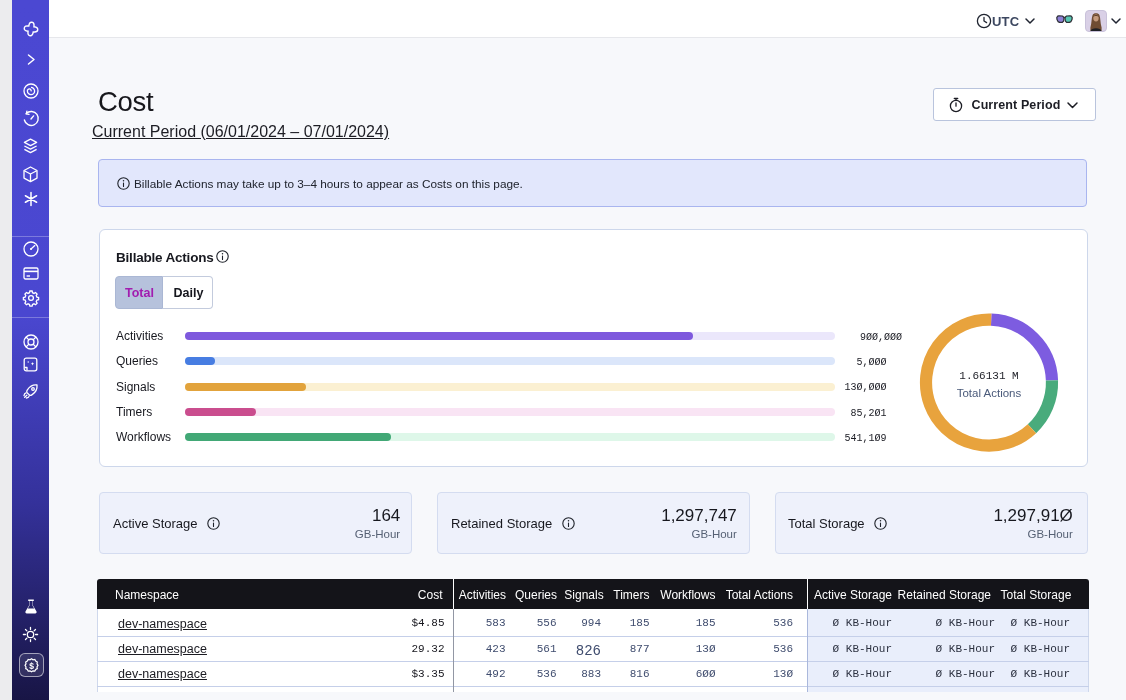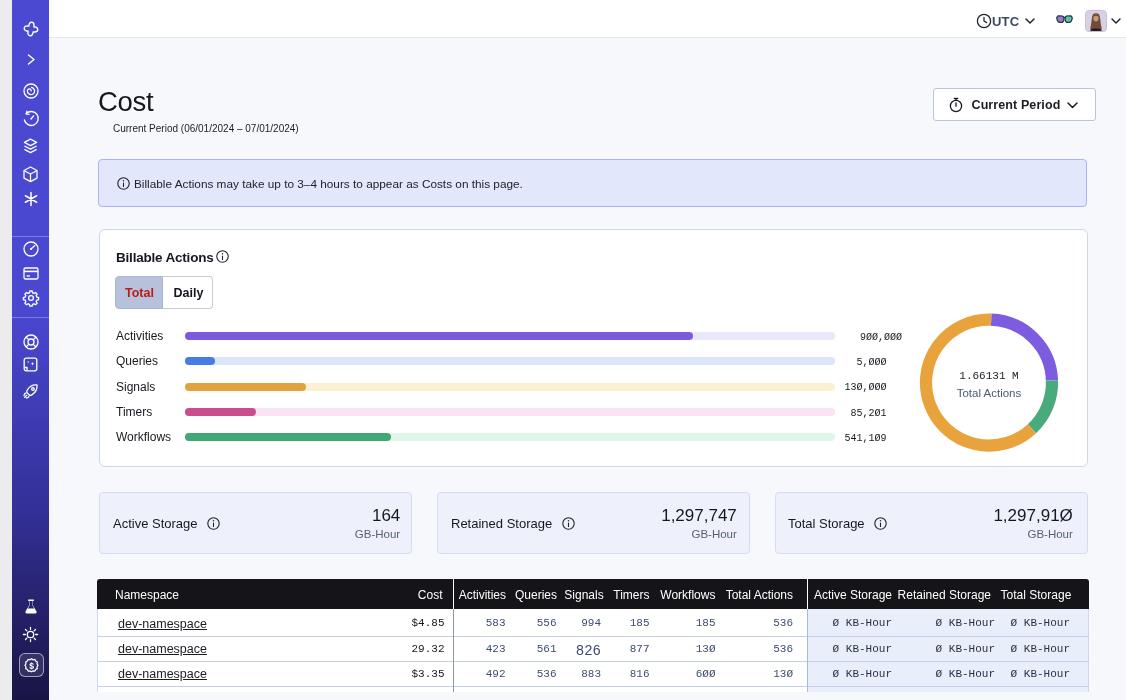--- a/index.html
+++ b/index.html
@@ -111,21 +111,21 @@
     <ellipse cx="10" cy="7" rx="2.7" ry="3.4" fill="#c49a7c"></ellipse>
     <path d="M7 6 C6.8 3.2 13.2 3.2 13 6 C11.8 4.6 8.2 4.6 7 6 Z" fill="#573823"></path>
     <path d="M4.6 20 C5 16.4 15 16.4 15.4 20 Z" fill="#1f2026"></path>
   </svg>
 </div>
 <svg class="abs" style="left:1110px;top:17px;" width="12" height="8" viewBox="0 0 12 8" fill="none" stroke="#202531" stroke-width="1.5" stroke-linecap="round" stroke-linejoin="round">
   <path d="M2 2 L6 6 L10 2"></path>
 </svg>
 
 <div class="abs" style="left:98px;top:86px;font-size:27.5px;color:#17171c;letter-spacing:-0.3px;">Cost</div>
-<div class="abs" style="left:113px;top:123px;font-size:10px;color:#1d1d24;">Current Period (06/01/2024 – 07/01/2024)</div>
+<div class="abs" style="left:92px;top:123px;font-size:16px;color:#1d1d24;text-decoration:underline;">Current Period (06/01/2024 – 07/01/2024)</div>
 
 <div class="abs" style="left:933px;top:88px;width:163px;height:33px;background:#fff;border:1px solid #b9c4dd;border-radius:3px;"></div>
 <svg class="abs" style="left:948px;top:97px;" width="16" height="16" viewBox="0 0 16 16" fill="none" stroke="#1c1d24" stroke-width="1.3">
   <circle cx="8" cy="9" r="5.6"></circle>
   <path d="M8 6 V9.2" stroke-linecap="round"></path>
   <path d="M6.4 1.6 H9.6" stroke-linecap="round" stroke-width="1.5"></path>
   <path d="M8 1.8 V3.2"></path>
 </svg>
 <div class="abs" style="left:971.5px;top:97.5px;font-size:12.5px;font-weight:bold;color:#1c1d24;letter-spacing:0.1px;">Current Period</div>
 <svg class="abs" style="left:1066px;top:101px;" width="13" height="9" viewBox="0 0 13 9" fill="none" stroke="#1c1d24" stroke-width="1.5" stroke-linecap="round" stroke-linejoin="round">
@@ -142,21 +142,21 @@
 
 <div class="abs" style="left:98.5px;top:228.5px;width:989px;height:238px;background:#fff;border:1px solid #cdd7eb;border-radius:6px;"></div>
 <div class="abs" style="left:116px;top:249.5px;font-size:13.5px;font-weight:bold;color:#17181f;letter-spacing:-0.2px;">Billable Actions</div>
 <svg class="abs" style="left:216px;top:250px;" width="13" height="13" viewBox="0 0 13 13" fill="none" stroke="#1d2129" stroke-width="1.1">
   <circle cx="6.5" cy="6.5" r="5.7"></circle>
   <path d="M6.5 6 V9.4" stroke-linecap="round"></path>
   <circle cx="6.5" cy="3.8" r="0.75" fill="#1d2129" stroke="none"></circle>
 </svg>
 <div class="abs" style="left:114.5px;top:276px;width:48.5px;height:33px;background:#b6c2dc;border:1px solid #aab7d4;border-radius:4px 0 0 4px;"></div>
 <div class="abs" style="left:163px;top:276px;width:50px;height:33px;background:#fff;border:1px solid #c3cbdd;border-left:none;border-radius:0 4px 4px 0;"></div>
-<div class="abs" style="left:125px;top:285.5px;font-size:12.5px;font-weight:bold;color:#b91c1c;">Total</div>
+<div class="abs" style="left:125px;top:285.5px;font-size:12.5px;font-weight:bold;color:#a21caf;">Total</div>
 <div class="abs" style="left:173.5px;top:285.5px;font-size:12.5px;font-weight:bold;color:#15161d;">Daily</div>
 
 <div class="abs" style="left:116px;top:329px;font-size:12px;color:#17181f;">Activities</div>
 <div class="abs" style="left:185px;top:332px;width:650px;height:8px;border-radius:4px;background:#ebe7fb;"></div>
 <div class="abs" style="left:185px;top:332px;width:508px;height:8px;border-radius:4px;background:#7e59dd;"></div>
 <div class="abs mono" style="right:224px;top:332px;font-size:10px;color:#1b1c24;">9ØØ,ØØØ</div>
 
 <div class="abs" style="left:116px;top:354.3px;font-size:12px;color:#17181f;">Queries</div>
 <div class="abs" style="left:185px;top:357.3px;width:650px;height:8px;border-radius:4px;background:#dbe6fa;"></div>
 <div class="abs" style="left:185px;top:357.3px;width:30px;height:8px;border-radius:4px;background:#477de2;"></div>

